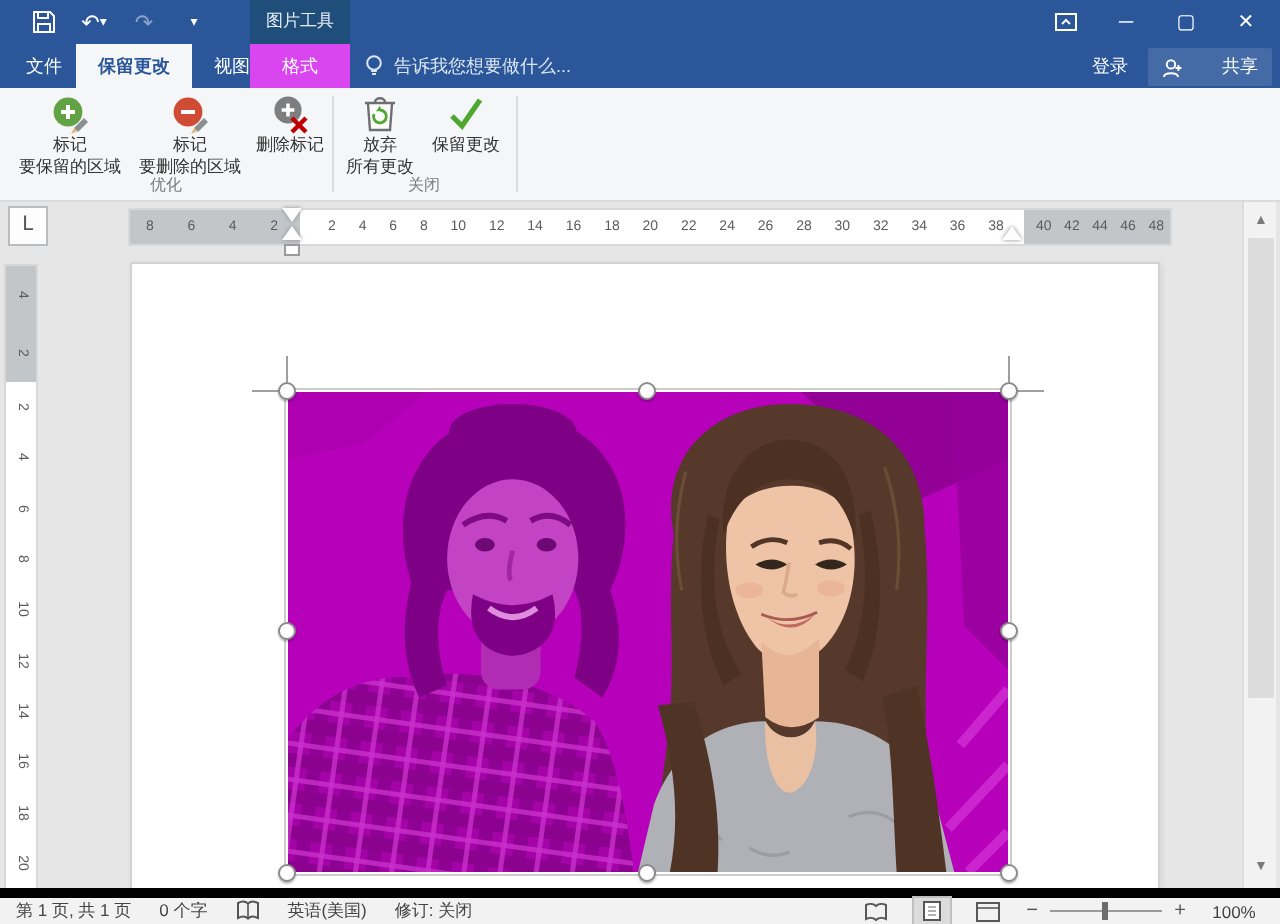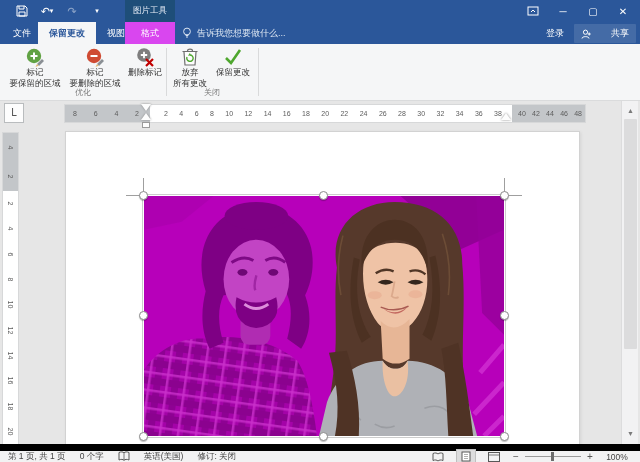--- a/index.html
+++ b/index.html
@@ -100,21 +100,21 @@
   
   .scrollbar { position:absolute; right:2px; top:0; width:17px; height:343px; background:#f2f2f3;
     border-left:1px solid #dcdcdd; }
   .sb-btn { position:absolute; left:1px; width:15px; height:15px; display:flex; align-items:center;
     justify-content:center; font-size:7px; color:#7a7a7a; background:#f2f2f3; }
   .sb-up{top:2px;} .sb-down{bottom:3px;}
   .sb-thumb { position:absolute; left:2px; top:18px; width:13px; height:230px; background:#dcdcdd; border-radius:1px; }
 
   
   .statusbar { position:absolute; left:0; top:444px; width:640px; height:18px; background:#f2f2f3;
-    border-top:7px solid #000000; display:flex; align-items:center; font-size:8.5px; color:#444; }
+    border-top:5px solid #000000; display:flex; align-items:center; font-size:8.5px; color:#444; }
   .sb-left { display:flex; align-items:center; gap:14px; padding-left:8px; }
   .sb-right { margin-left:auto; display:flex; align-items:center; gap:8px; padding-right:8px; }
   .viewbtn { width:20px; height:15px; display:flex; align-items:center; justify-content:center; }
   .viewbtn.sel { background:#dcdcdd; box-shadow:inset 0 0 0 1px #bfbfbf; }
   .zoomslider { display:flex; align-items:center; gap:5px; }
   .ztrack { position:relative; width:56px; height:1px; background:#9a9a9a; }
   .zknob { position:absolute; left:26px; top:-4px; width:3px; height:9px; background:#6d6d6d; }
   .zsign { font-size:10px; color:#555; width:8px; text-align:center; }
   .zoompct { width:30px; text-align:center; color:#444; }
 </style>

